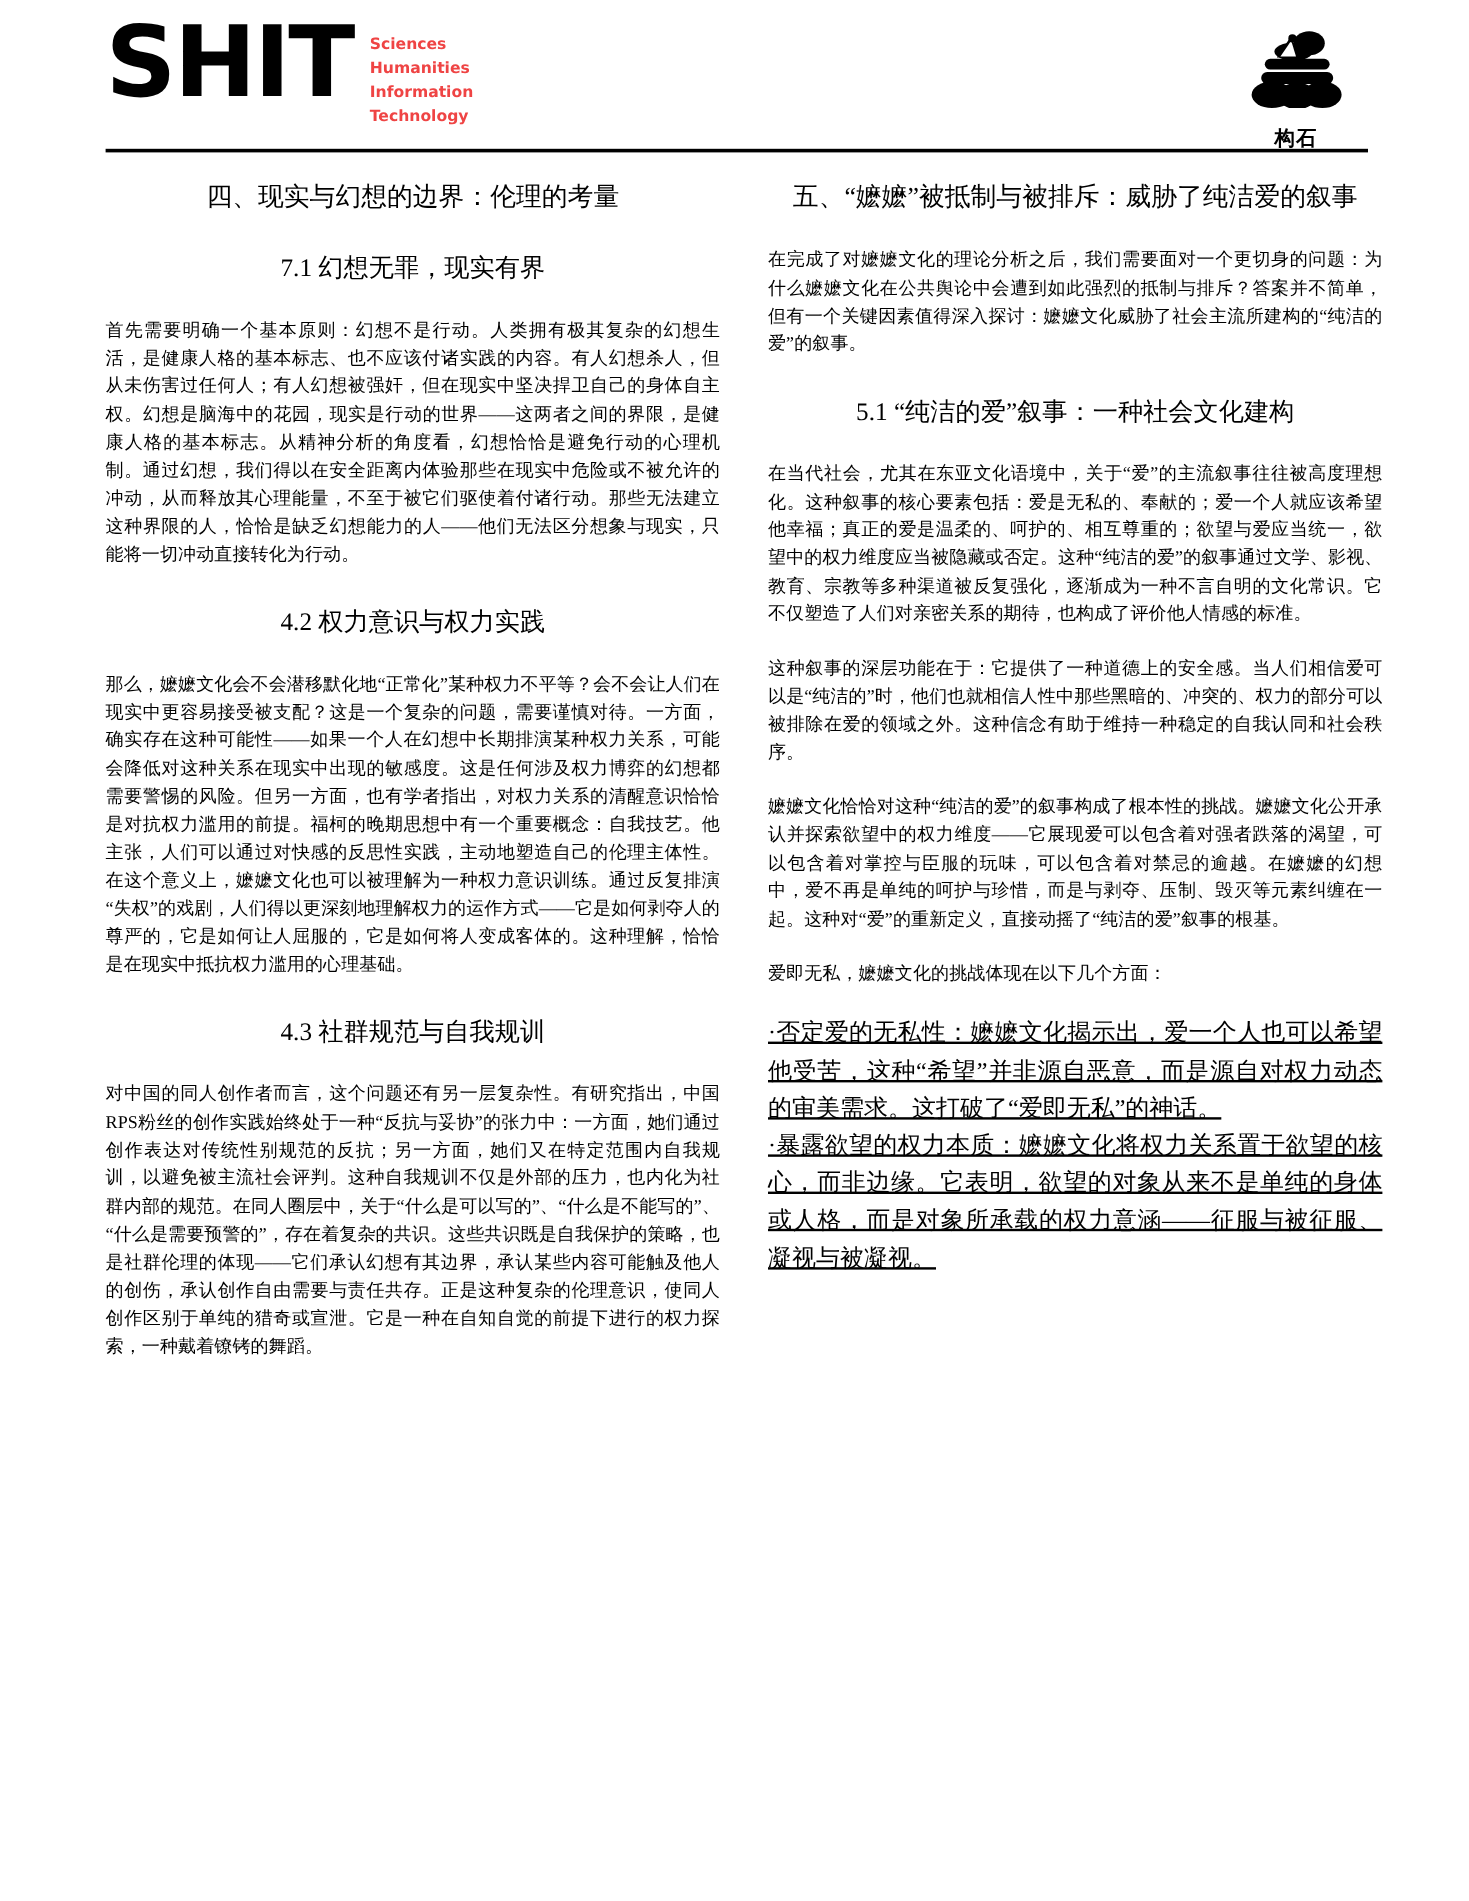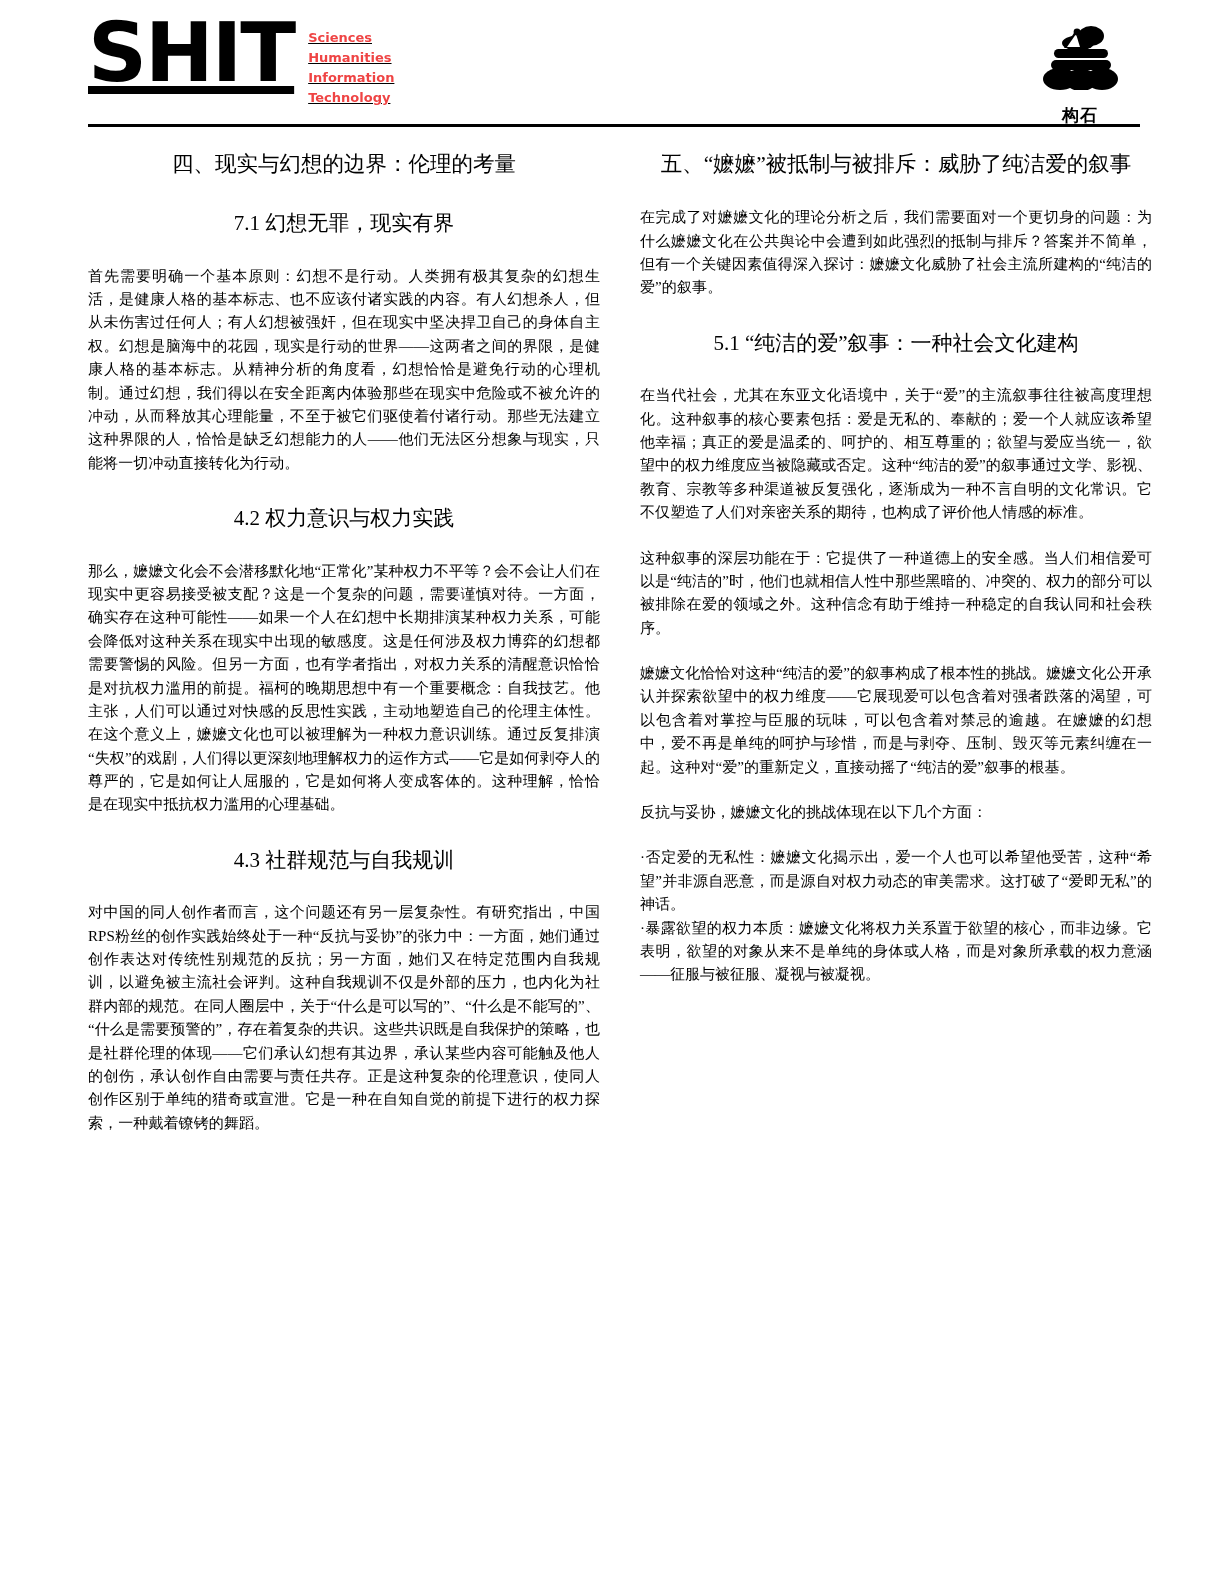--- a/index.html
+++ b/index.html
@@ -31,21 +31,20 @@
     margin: 0 84px 0 88px;
     display: flex;
     align-items: flex-start;
     justify-content: space-between;
   }
 
   .brand {
     display: flex;
     align-items: flex-start;
     padding-top: 18px;
-    text-decoration: underline;
   }
 
   .brand-word {
     font-family: "DejaVu Sans", "Liberation Sans", sans-serif;
     font-weight: 700;
     font-size: 82px;
     line-height: 0.86;
     letter-spacing: -2px;
     color: #000;
     display: block;
@@ -124,26 +123,27 @@
     letter-spacing: 0.1px;
   }
   p.para:last-child { margin-bottom: 0; }
 
   ul.bullets {
     list-style: none;
     margin: 0;
     padding: 0;
   }
   ul.bullets li {
-    font-size: 15px;
+    font-size: 20px;
     line-height: 1.56;
     text-align: justify;
     text-justify: inter-character;
     margin: 0 0 0 0;
     text-indent: 0;
+    text-decoration: underline;
   }
 </style>
 </head>
 <body>
 
 <div class="page">
 
   <div class="masthead">
 
     <div class="brand">
@@ -201,21 +201,21 @@
 
       <h2 class="sec-title">五、“嬷嬷”被抵制与被排斥：威胁了纯洁爱的叙事</h2>
 
       <p class="para">在完成了对嬷嬷文化的理论分析之后，我们需要面对一个更切身的问题：为什么嬷嬷文化在公共舆论中会遭到如此强烈的抵制与排斥？答案并不简单，但有一个关键因素值得深入探讨：嬷嬷文化威胁了社会主流所建构的“纯洁的爱”的叙事。</p>
 
       <h3 class="sub-title">5.1 “纯洁的爱”叙事：一种社会文化建构</h3>
       <p class="para">在当代社会，尤其在东亚文化语境中，关于“爱”的主流叙事往往被高度理想化。这种叙事的核心要素包括：爱是无私的、奉献的；爱一个人就应该希望他幸福；真正的爱是温柔的、呵护的、相互尊重的；欲望与爱应当统一，欲望中的权力维度应当被隐藏或否定。这种“纯洁的爱”的叙事通过文学、影视、教育、宗教等多种渠道被反复强化，逐渐成为一种不言自明的文化常识。它不仅塑造了人们对亲密关系的期待，也构成了评价他人情感的标准。</p>
       <p class="para">这种叙事的深层功能在于：它提供了一种道德上的安全感。当人们相信爱可以是“纯洁的”时，他们也就相信人性中那些黑暗的、冲突的、权力的部分可以被排除在爱的领域之外。这种信念有助于维持一种稳定的自我认同和社会秩序。</p>
 
       <p class="para">嬷嬷文化恰恰对这种“纯洁的爱”的叙事构成了根本性的挑战。嬷嬷文化公开承认并探索欲望中的权力维度——它展现爱可以包含着对强者跌落的渴望，可以包含着对掌控与臣服的玩味，可以包含着对禁忌的逾越。在嬷嬷的幻想中，爱不再是单纯的呵护与珍惜，而是与剥夺、压制、毁灭等元素纠缠在一起。这种对“爱”的重新定义，直接动摇了“纯洁的爱”叙事的根基。</p>
-      <p class="para">反抗与妥协，嬷嬷文化的挑战体现在以下几个方面：</p>
+      <p class="para">爱即无私，嬷嬷文化的挑战体现在以下几个方面：</p>
 
       <ul class="bullets">
         <li>·否定爱的无私性：嬷嬷文化揭示出，爱一个人也可以希望他受苦，这种“希望”并非源自恶意，而是源自对权力动态的审美需求。这打破了“爱即无私”的神话。</li>
         <li>·暴露欲望的权力本质：嬷嬷文化将权力关系置于欲望的核心，而非边缘。它表明，欲望的对象从来不是单纯的身体或人格，而是对象所承载的权力意涵——征服与被征服、凝视与被凝视。</li>
 
       </ul>
 
     </div>
 
   </div>

